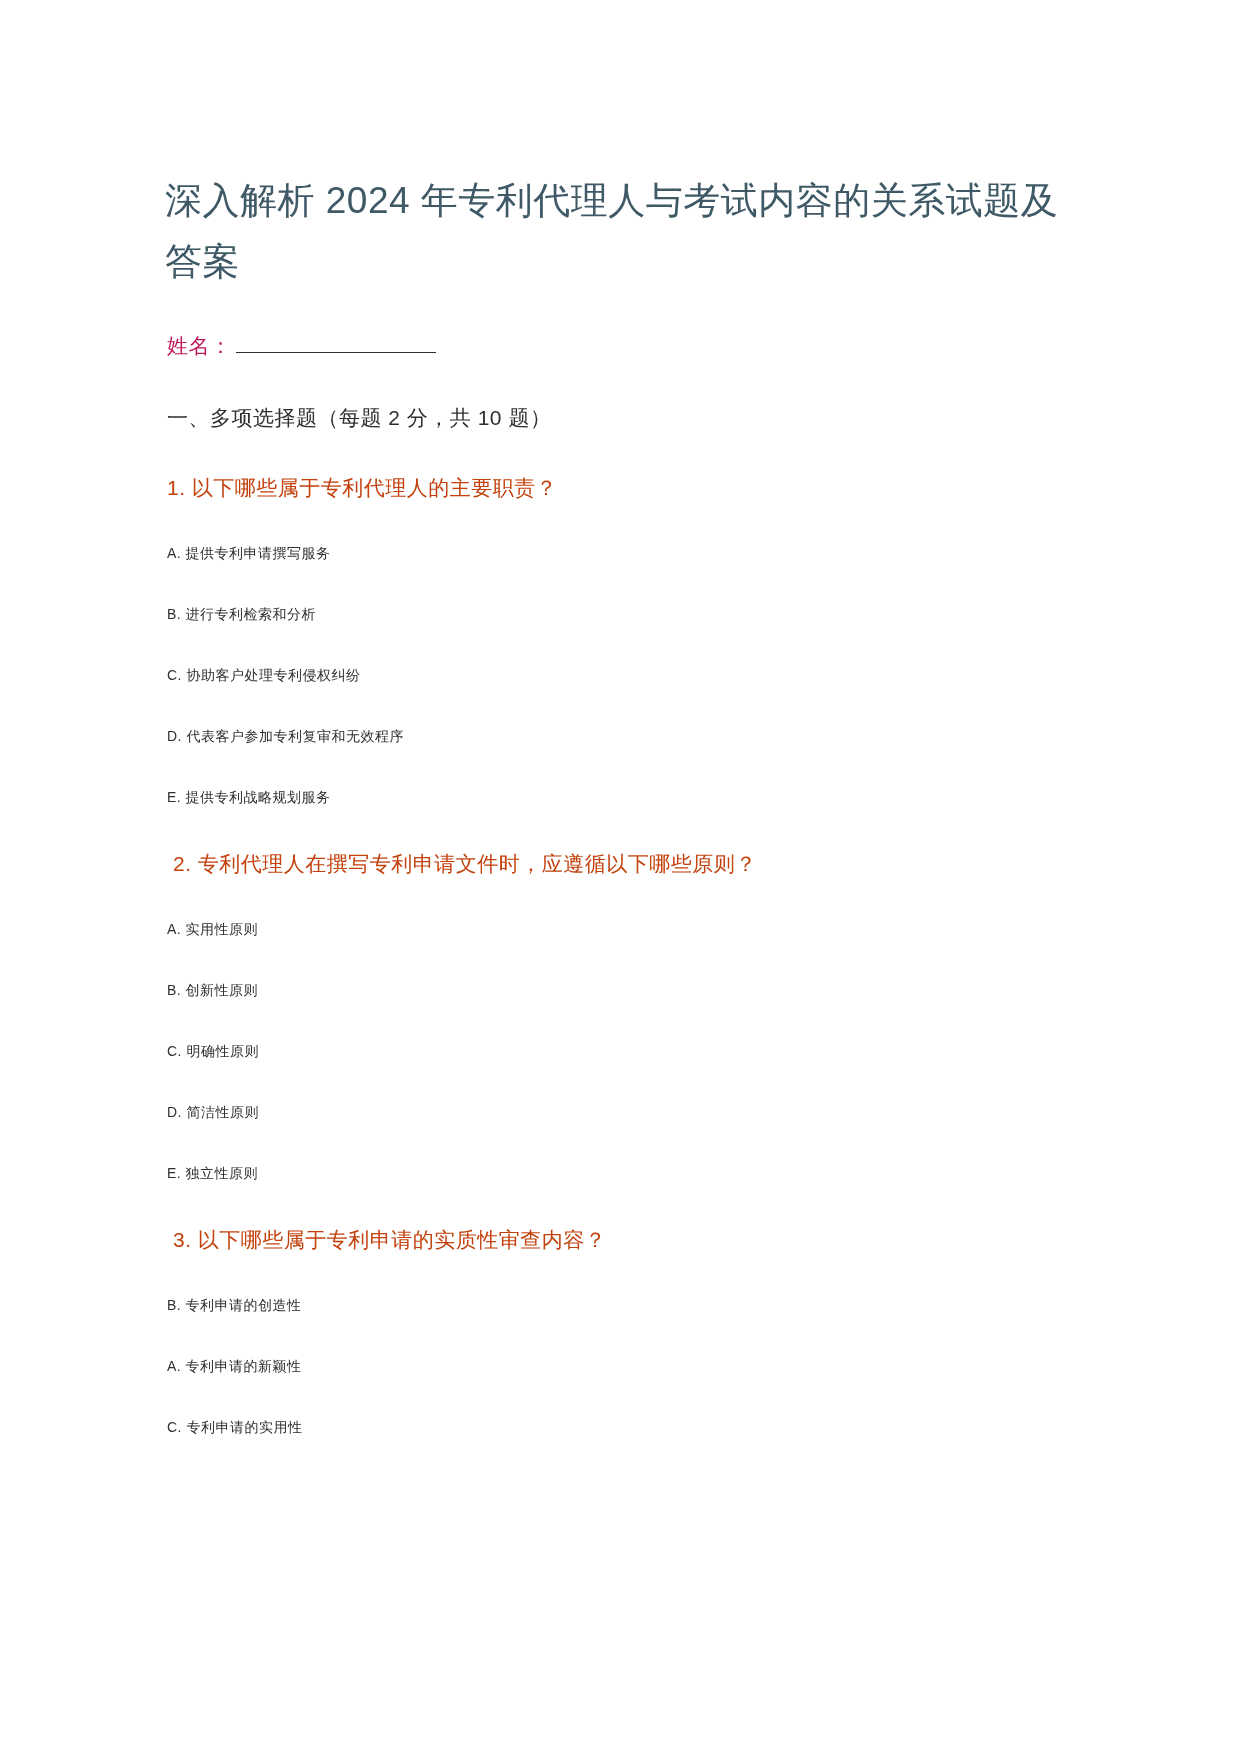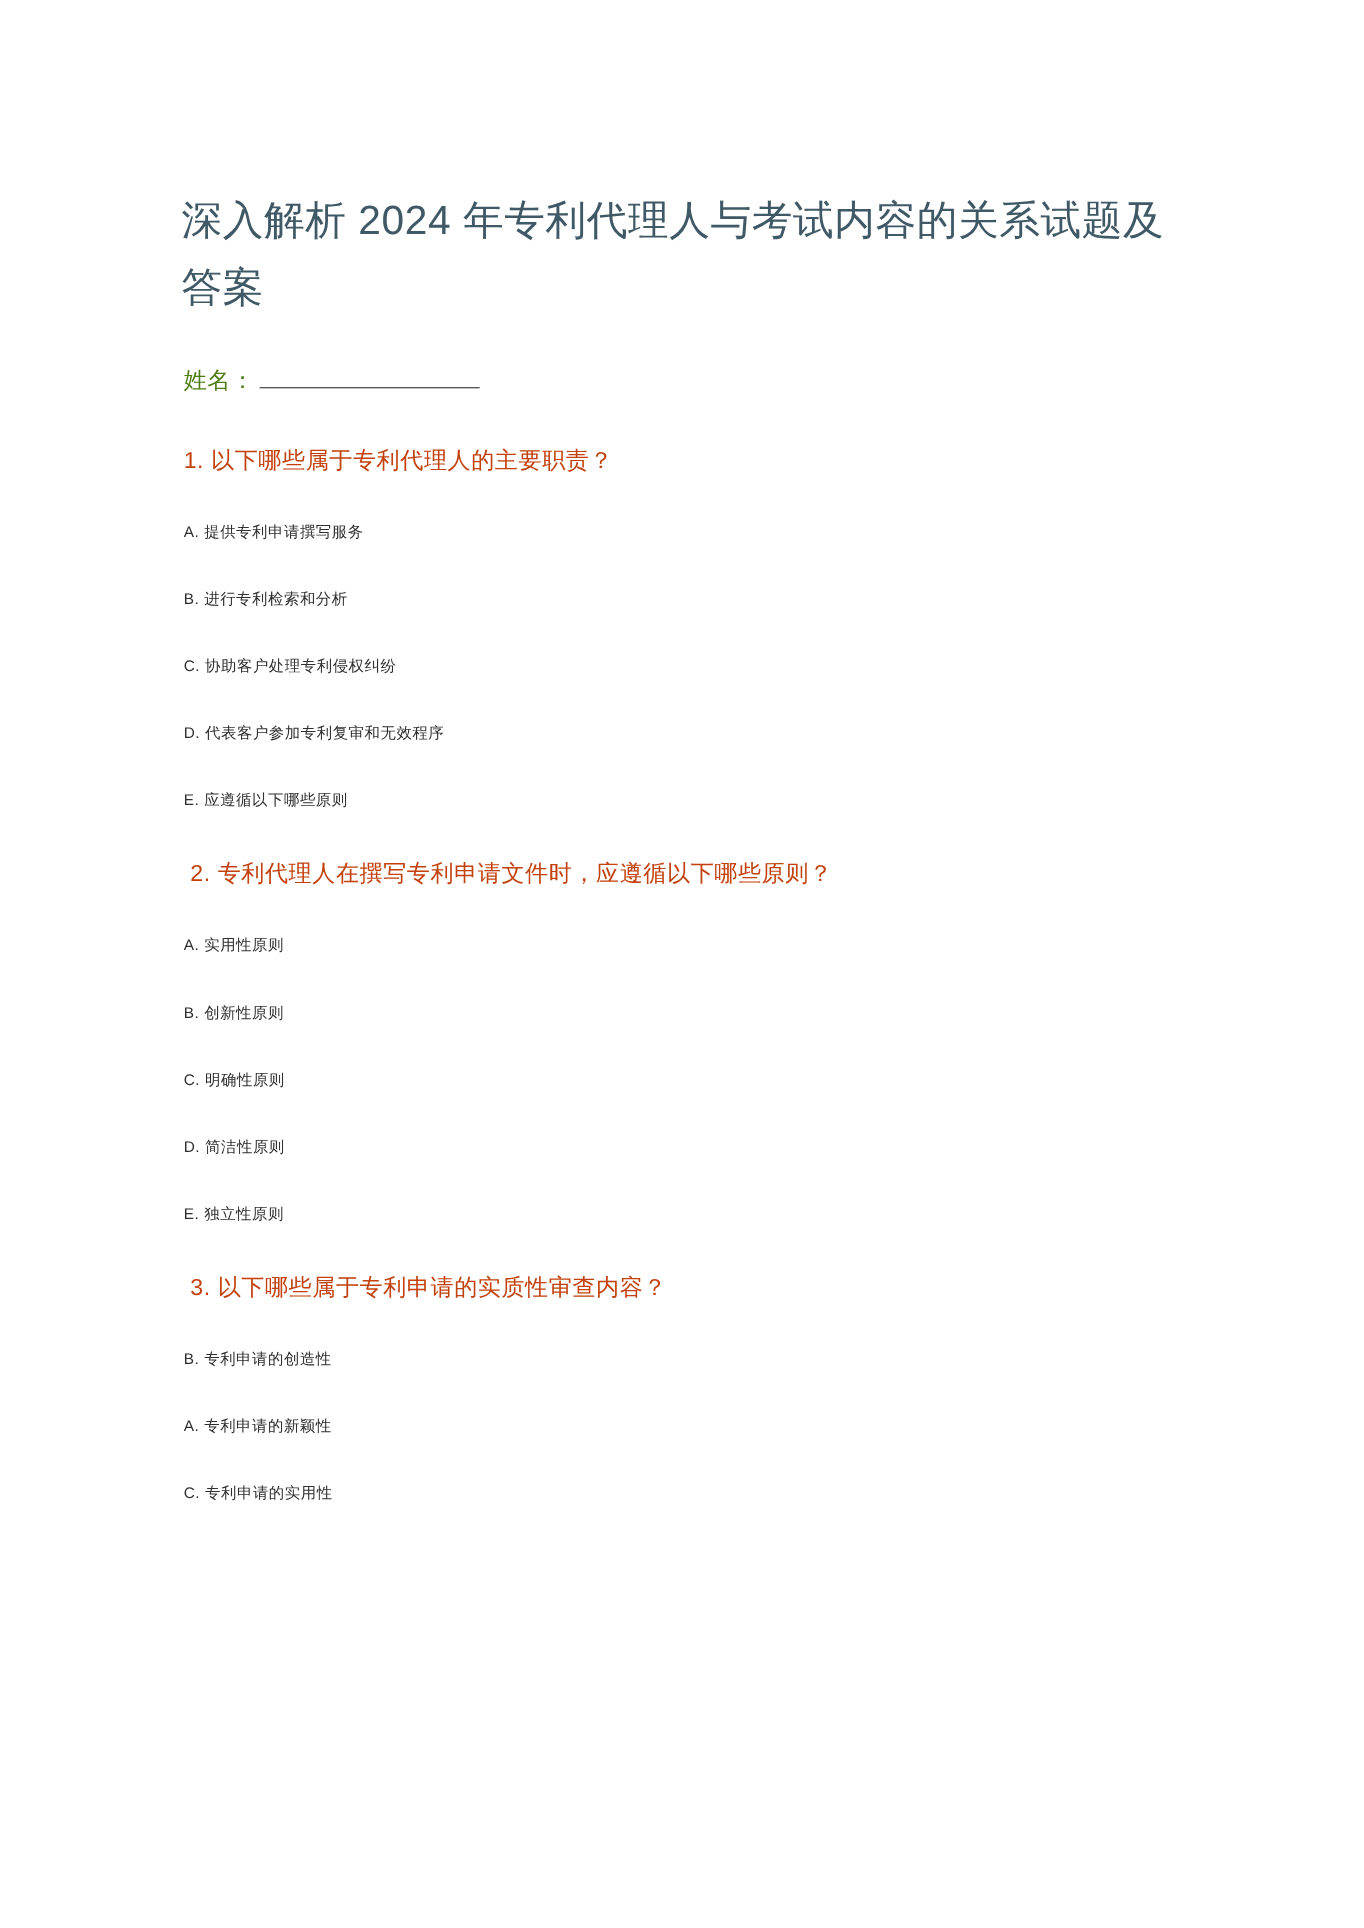--- a/index.html
+++ b/index.html
@@ -24,21 +24,21 @@
     font-size: 37px;
     line-height: 1.65;
     color: #3f5a66;
     text-align: left;
     font-weight: normal;
     margin: 0 0 40px 0;
     letter-spacing: 0.5px;
   }
   .name-line {
     font-size: 21px;
-    color: #4d7c0f;
+    color: #be185d;
     margin: 0 0 44px 2px;
     letter-spacing: 0.5px;
   }
   .name-blank {
     display: inline-block;
     border-bottom: 1.5px solid #2f2f2f;
     width: 200px;
     height: 16px;
     vertical-align: baseline;
     margin-left: 4px;
@@ -71,27 +71,28 @@
 <body>
 
 <div class="page">
 
   <h1 class="doc-title">深入解析 2024 年专利代理人与考试内容的关系试题及答案</h1>
 
   <div class="name-line">
     <span>姓名：</span><span class="name-blank"></span>
   </div>
 
+  <div class="section-head">一、多项选择题（每题 2 分，共 10 题）</div>
 
   <div class="q-line">1. 以下哪些属于专利代理人的主要职责？</div>
   <div class="opt-line">A. 提供专利申请撰写服务</div>
   <div class="opt-line">B. 进行专利检索和分析</div>
   <div class="opt-line">C. 协助客户处理专利侵权纠纷</div>
   <div class="opt-line">D. 代表客户参加专利复审和无效程序</div>
-  <div class="opt-line">E. 应遵循以下哪些原则</div>
+  <div class="opt-line">E. 提供专利战略规划服务</div>
   <div class="q-line indent">2. 专利代理人在撰写专利申请文件时，应遵循以下哪些原则？</div>
   <div class="opt-line">A. 实用性原则</div>
   <div class="opt-line">B. 创新性原则</div>
   <div class="opt-line">C. 明确性原则</div>
   <div class="opt-line">D. 简洁性原则</div>
   <div class="opt-line">E. 独立性原则</div>
   <div class="q-line indent">3. 以下哪些属于专利申请的实质性审查内容？</div>
   <div class="opt-line">B. 专利申请的创造性</div>
   <div class="opt-line">A. 专利申请的新颖性</div>
   <div class="opt-line">C. 专利申请的实用性</div>

